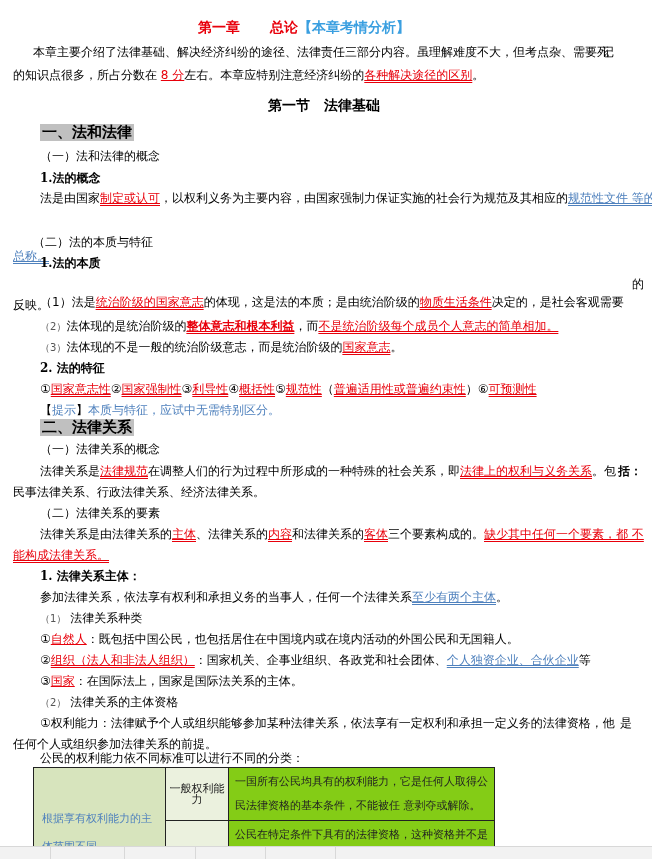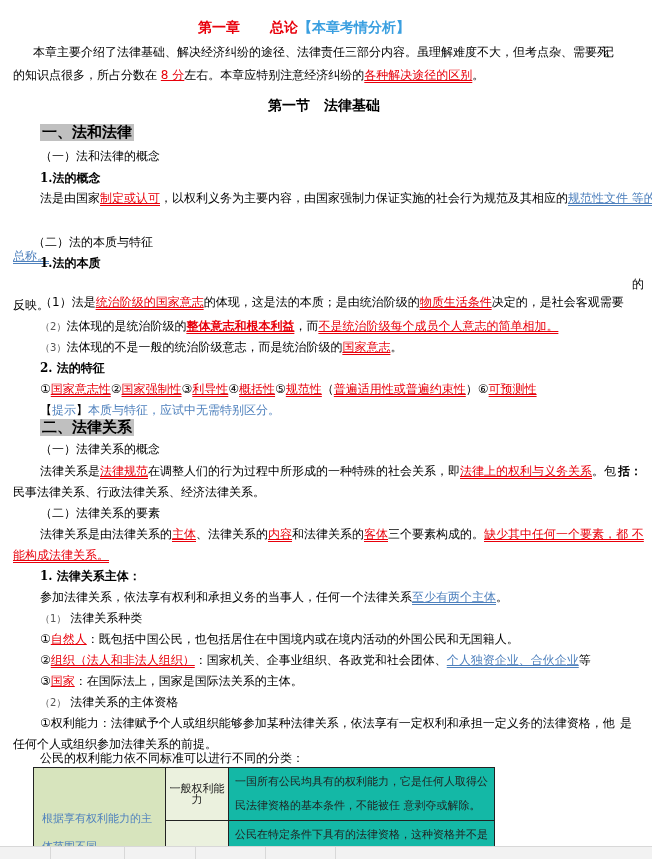--- a/index.html
+++ b/index.html
@@ -19,21 +19,21 @@
   .bold { font-weight: bold; }
   .ch-title { font-size: 14px; font-weight: bold; }
   .sec-title { font-size: 14px; font-weight: bold; font-family: "DejaVu Serif", "Liberation Serif", serif; }
   .h1 { font-size: 15px; font-weight: bold; background: #c0c0c0; padding: 1px 2px; font-family: "DejaVu Serif", "Liberation Serif", serif; }
   .h3 { font-weight: bold; font-size: 12px; font-family: "DejaVu Serif", "Liberation Serif", serif; }
   .small { font-size: 10px; color: #555; }
   table.cls { position: absolute; left: 33px; top: 767px; border-collapse: collapse; width: 462px; font-size: 11px; }
   table.cls td { border: 1px solid #222; vertical-align: middle; }
   .c-left { width: 115px; background: #d7e4bd; color: #4f81bd; padding: 4px 8px; line-height: 28px; font-size: 11px; }
   .c-mid { width: 58px; background: #ebf1de; text-align: center; color: #222; padding: 0 2px; font-size: 11px; }
-  .c-right { background: #14b8a6; color: #222; padding: 2px 6px; line-height: 24px; font-size: 11px; }
+  .c-right { background: #84cc16; color: #222; padding: 2px 6px; line-height: 24px; font-size: 11px; }
   .footer-bar { position: absolute; left: 0; top: 846px; width: 652px; height: 13px; background: #f2f2f2; border-top: 1px solid #d8d8d8; }
   .footer-bar .seg { position: absolute; top: 0; height: 13px; border-left: 1px solid #d8d8d8; }
 </style>
 </head>
 <body>
 
 <div class="page">
 
   <div class="line ch-title" style="left:198px; top:20px;">
     <span class="red">第一章</span><span style="display:inline-block;width:30px;"></span><span class="red">总论</span><span class="blue">【本章考情分析】</span>

